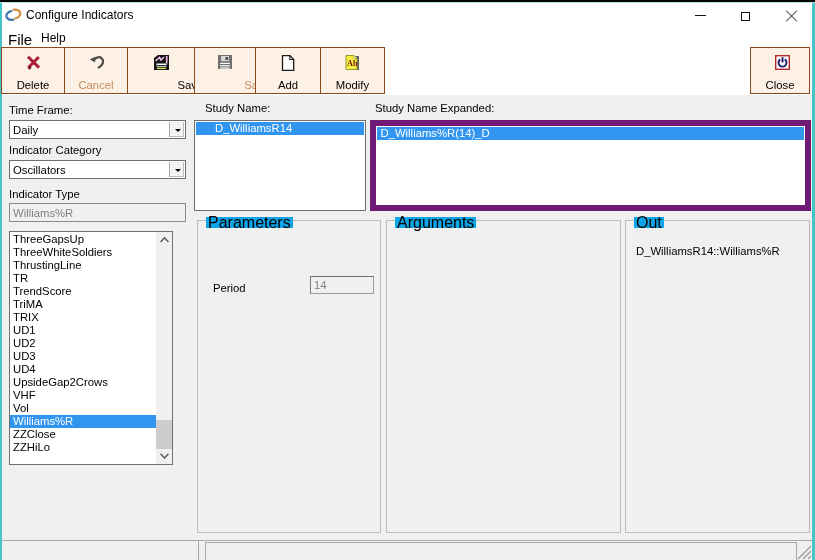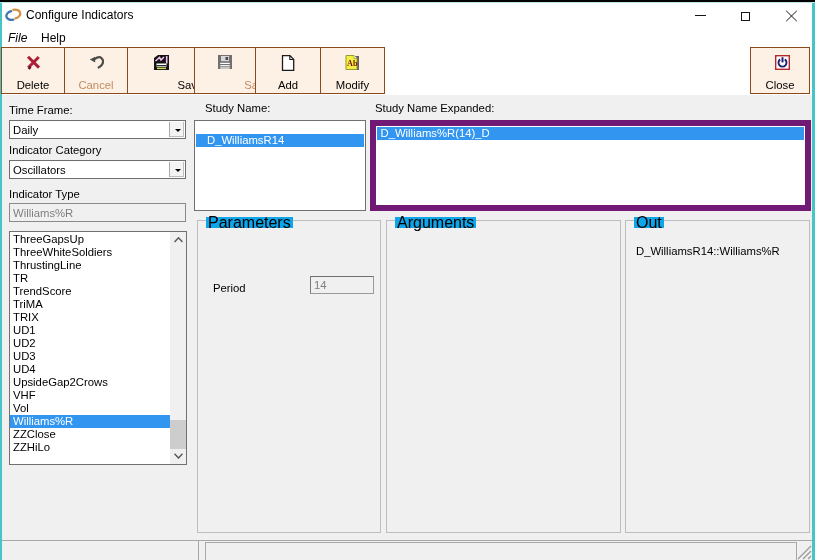--- a/index.html
+++ b/index.html
@@ -35,21 +35,21 @@
   </g>
 </svg>
 <div class="lbl" style="left:26px;top:8px;font-size:12px;">Configure Indicators</div>
 
 <div class="abs" style="left:695px;top:15px;width:11px;height:1.2px;background:#151515;"></div>
 <div class="abs" style="left:740.5px;top:11.5px;width:9.5px;height:9.5px;border:1px solid #151515;"></div>
 <svg class="abs" style="left:785px;top:10px;" width="13" height="12" viewBox="0 0 13 12">
   <path d="M1.2 0.8 L11.8 11.2 M11.8 0.8 L1.2 11.2" stroke="#151515" stroke-width="1"></path>
 </svg>
 
-<div class="lbl" style="left:8px;top:31px;font-size:12px;font-style:italic;">File</div>
+<div class="lbl" style="left:8px;top:31px;font-size:15px;">File</div>
 <div class="lbl" style="left:41px;top:31px;font-size:12px;">Help</div>
 
 <div class="tbtn" style="left:1px;width:64px;">
   <div class="ticon"><svg width="15" height="15" viewBox="0 0 15 15">
     <path d="M2 1.8 L13 12.6 M12.8 2 L2.2 12.8" stroke="#ab2038" stroke-width="3"></path>
     <path d="M2.8 12.2 l1.8 1.4" stroke="#64131f" stroke-width="3"></path>
   </svg></div>
   <div class="tlabel">Delete</div>
 </div>
 <div class="tbtn" style="left:64px;width:64px;">
@@ -117,21 +117,21 @@
 <div class="combo" style="top:160px;">
   <div class="txt">Oscillators</div>
     <div class="btn"></div>
     <div class="tri"></div>
 </div>
 <div class="lbl" style="left:9px;top:187.5px;">Indicator Type</div>
 <div class="abs" style="left:9px;top:203px;width:177px;height:19px;background:#f0f0f0;border:1px solid #8a8a8a;">
   <div style="position:absolute;left:3px;top:2.5px;color:#7f7f7f;">Williams%R</div>
 </div>
 
-<div class="abs" style="left:9px;top:231px;width:178px;height:234px;background:#fff;border:1px solid #707070;">
+<div class="abs" style="left:9px;top:231px;width:164px;height:234px;background:#fff;border:1px solid #707070;">
   <div style="position:absolute;left:0;top:1px;right:16px;color:#000;line-height:13px;">
     <div class="li">ThreeGapsUp</div>
     <div class="li">ThreeWhiteSoldiers</div>
     <div class="li">ThrustingLine</div>
     <div class="li">TR</div>
     <div class="li">TrendScore</div>
     <div class="li">TriMA</div>
     <div class="li">TRIX</div>
     <div class="li">UD1</div>
     <div class="li">UD2</div>
@@ -152,21 +152,21 @@
     <div style="position:absolute;left:0;top:188px;width:16px;height:29px;background:#cdcdcd;"></div>
     <svg style="position:absolute;left:4px;bottom:5px;" width="9" height="6" viewBox="0 0 9 6">
         <path d="M0.5 0.8 L4.5 5 L8.5 0.8" fill="none" stroke="#5a5a5a" stroke-width="1.5"></path>
       </svg>
   </div>
 </div>
 
 <div class="lbl" style="left:205px;top:102px;">Study Name:</div>
 <div class="lbl" style="left:375px;top:102px;">Study Name Expanded:</div>
 <div class="abs" style="left:194px;top:120px;width:172px;height:91px;background:#fff;border:1px solid #707070;">
-  <div style="position:absolute;left:1px;right:1px;top:1px;height:13px;background:#3296f1;color:#fff;line-height:13px;padding-left:11px;margin-top:12px;">D_WilliamsR14</div>
+  <div style="position:absolute;left:1px;right:1px;top:1px;height:13px;background:#3296f1;color:#fff;line-height:13px;padding-left:19px;">D_WilliamsR14</div>
 </div>
 <div class="abs" style="left:370px;top:120px;width:441px;height:91px;background:#fff;border:6px solid #701a75;">
   <div style="position:absolute;left:1px;right:1px;top:1px;height:13px;background:#3296f1;color:#fff;line-height:13px;padding-left:3.5px;">D_Williams%R(14)_D</div>
 </div>
 
 <div class="group" style="left:197px;top:220px;width:184px;height:313px;">
     <span>Parameters</span>
   </div>
 <div class="group" style="left:386px;top:220px;width:235px;height:313px;">
     <span>Arguments</span>

